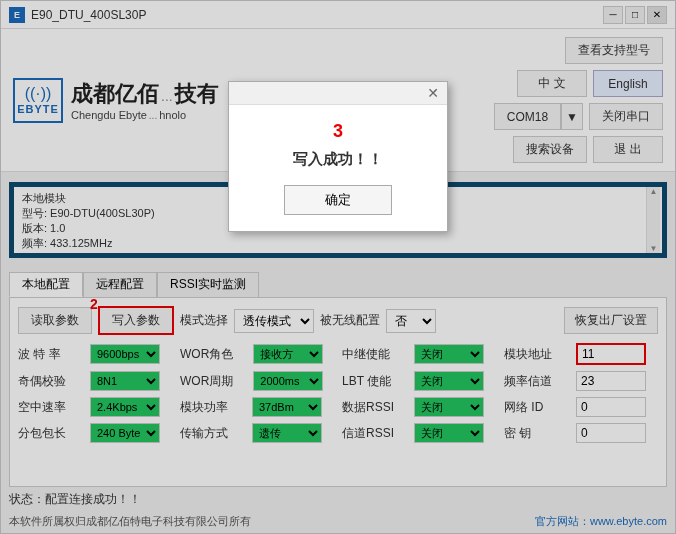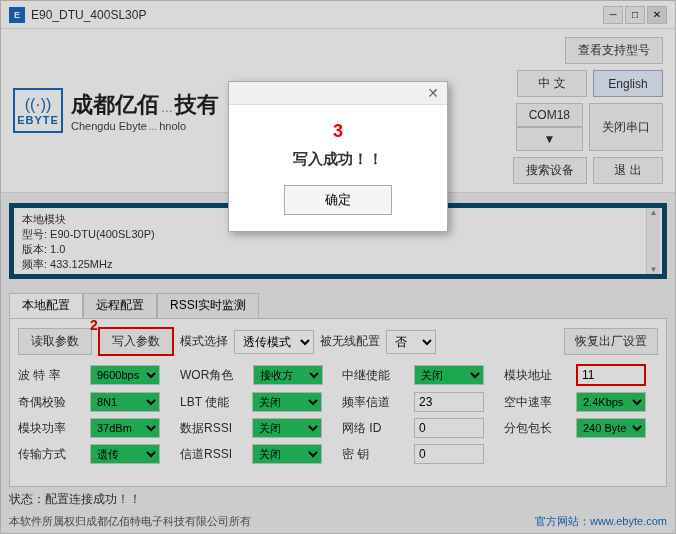--- a/index.html
+++ b/index.html
@@ -362,21 +362,21 @@
     </div>
     <div style="display:flex;flex-direction:column;gap:6px;align-items:flex-end;">
       <div style="display:flex;gap:6px;">
         <button class="header-btn">查看支持型号</button>
       </div>
       <div style="display:flex;gap:6px;">
         <button class="header-btn">中 文</button>
         <button class="header-btn" style="background:#e8f0ff;border-color:#aac;">English</button>
       </div>
       <div style="display:flex;gap:6px;">
-        <div style="display:flex;flex-direction:column;">
+        <div style="display:flex;">
           <button class="header-btn" style="min-width:55px;">COM18</button>
           <button class="header-btn" style="min-width:14px;padding:4px 4px;">▼</button>
         </div>
         <button class="header-btn">关闭串口</button>
       </div>
       <div style="display:flex;gap:6px;">
         <button class="header-btn">搜索设备</button>
         <button class="header-btn">退 出</button>
       </div>
     </div>
@@ -446,20 +446,26 @@
         <input class="field-input highlighted" type="text" value="11" style="">
       </div>
 
       <div class="field-group">
         <span class="field-label">奇偶校验</span>
         <select class="field-select">
           <option>8N1</option>
         </select>
       </div>
       <div class="field-group">
+        <span class="field-label">WOR周期</span>
+        <select class="field-select">
+          <option>2000ms</option>
+        </select>
+      </div>
+      <div class="field-group">
         <span class="field-label">LBT 使能</span>
         <select class="field-select">
           <option>关闭</option>
         </select>
       </div>
       <div class="field-group">
         <span class="field-label">频率信道</span>
         <input class="field-input" type="text" value="23" style="">
       </div>
 

